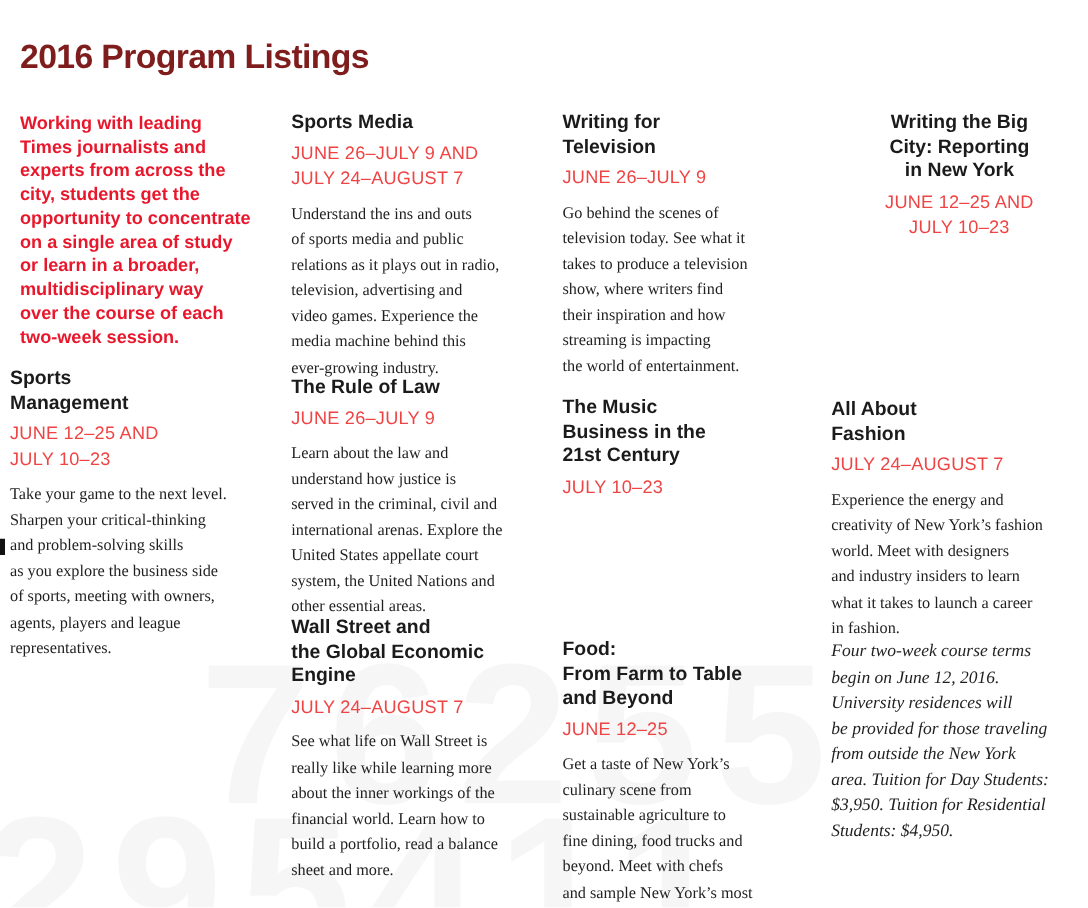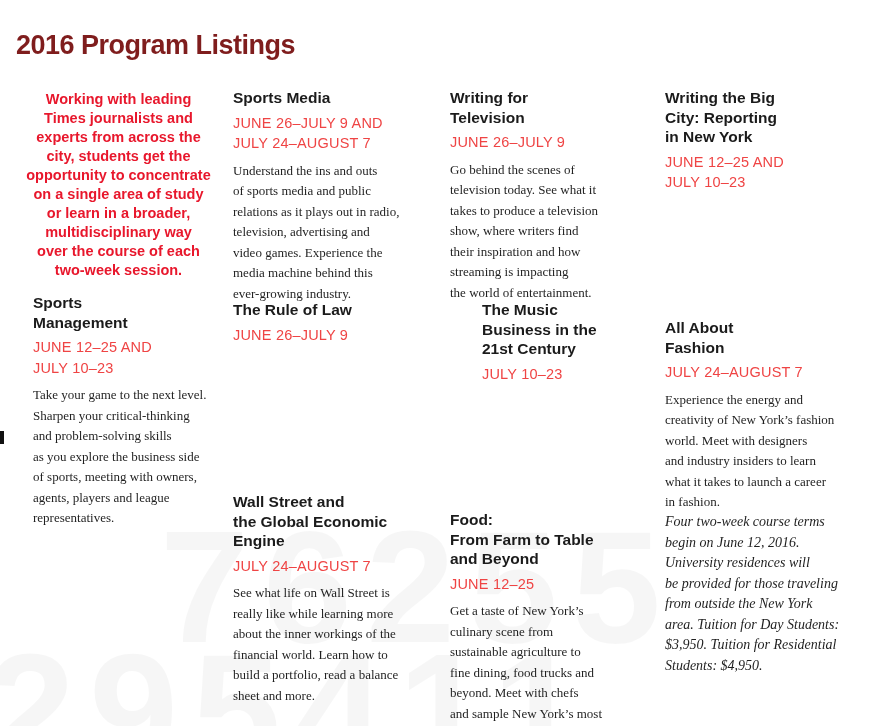--- a/index.html
+++ b/index.html
@@ -55,28 +55,28 @@
   .section p {
     margin: 0;
     font-size: 13px;
     line-height: 20.5px;
     color: #1f1f1f;
     white-space: pre-line;
     font-family: "Liberation Serif", serif;
   }
 
   
-  #sec-sports-mgmt   { left: 33px;  top: 293px; }
+  #sec-sports-mgmt   { left: 8px;  top: 293px; }
   #sec-sports-media  { left: 233px; top: 88px;  }
   #sec-rule-of-law   { left: 233px; top: 300px; }
   #sec-wall-street   { left: 233px; top: 492px; }
   #sec-writing-tv    { left: 450px; top: 88px;  }
-  #sec-music-biz     { left: 450px; top: 300px; margin-left: 32px; }
+  #sec-music-biz     { left: 450px; top: 316px; }
   #sec-food          { left: 450px; top: 510px; }
-  #sec-big-city      { left: 665px; top: 88px;  }
+  #sec-big-city      { left: 665px; top: 88px; text-align: center;  }
   #sec-fashion       { left: 665px; top: 318px; }
 
   .footnote {
     left: 665px; top: 512px;
     width: 205px;
     font-size: 14px;
     font-style: italic;
     line-height: 20.5px;
     color: #1f1f1f;
     white-space: pre-line;
@@ -109,21 +109,21 @@
 <body>
 
 <div id="page">
 
   <div class="watermark" id="watermark-1">76255</div>
   <div class="watermark" id="watermark-2">295411</div>
   <div class="scan-artifact"></div>
 
   <h1 class="abs" id="page-title">2016 Program Listings</h1>
 
-  <div class="abs intro" style="color:#e8172c;text-align:center;">Working with leading
+  <div class="abs intro" style="color:#e8172c;">Working with leading
 Times journalists and
 experts from across the
 city, students get the
 opportunity to concentrate
 on a single area of study
 or learn in a broader,
 multidisciplinary way
 over the course of each
 two-week session.</div>
 
@@ -150,20 +150,27 @@
 relations as it plays out in radio,
 television, advertising and
 video games. Experience the
 media machine behind this
 ever-growing industry.</p>
   </div>
 
   <div class="abs section" id="sec-rule-of-law">
     <h3>The Rule of Law</h3>
     <div class="dates">JUNE 26–JULY 9</div>
+    <p>Learn about the law and
+understand how justice is
+served in the criminal, civil and
+international arenas. Explore the
+United States appellate court
+system, the United Nations and
+other essential areas.</p>
   </div>
 
   <div class="abs section" id="sec-wall-street">
     <h3>Wall Street and
 the Global Economic
 Engine</h3>
     <div class="dates">JULY 24–AUGUST 7</div>
     <p>See what life on Wall Street is
 really like while learning more
 about the inner workings of the

